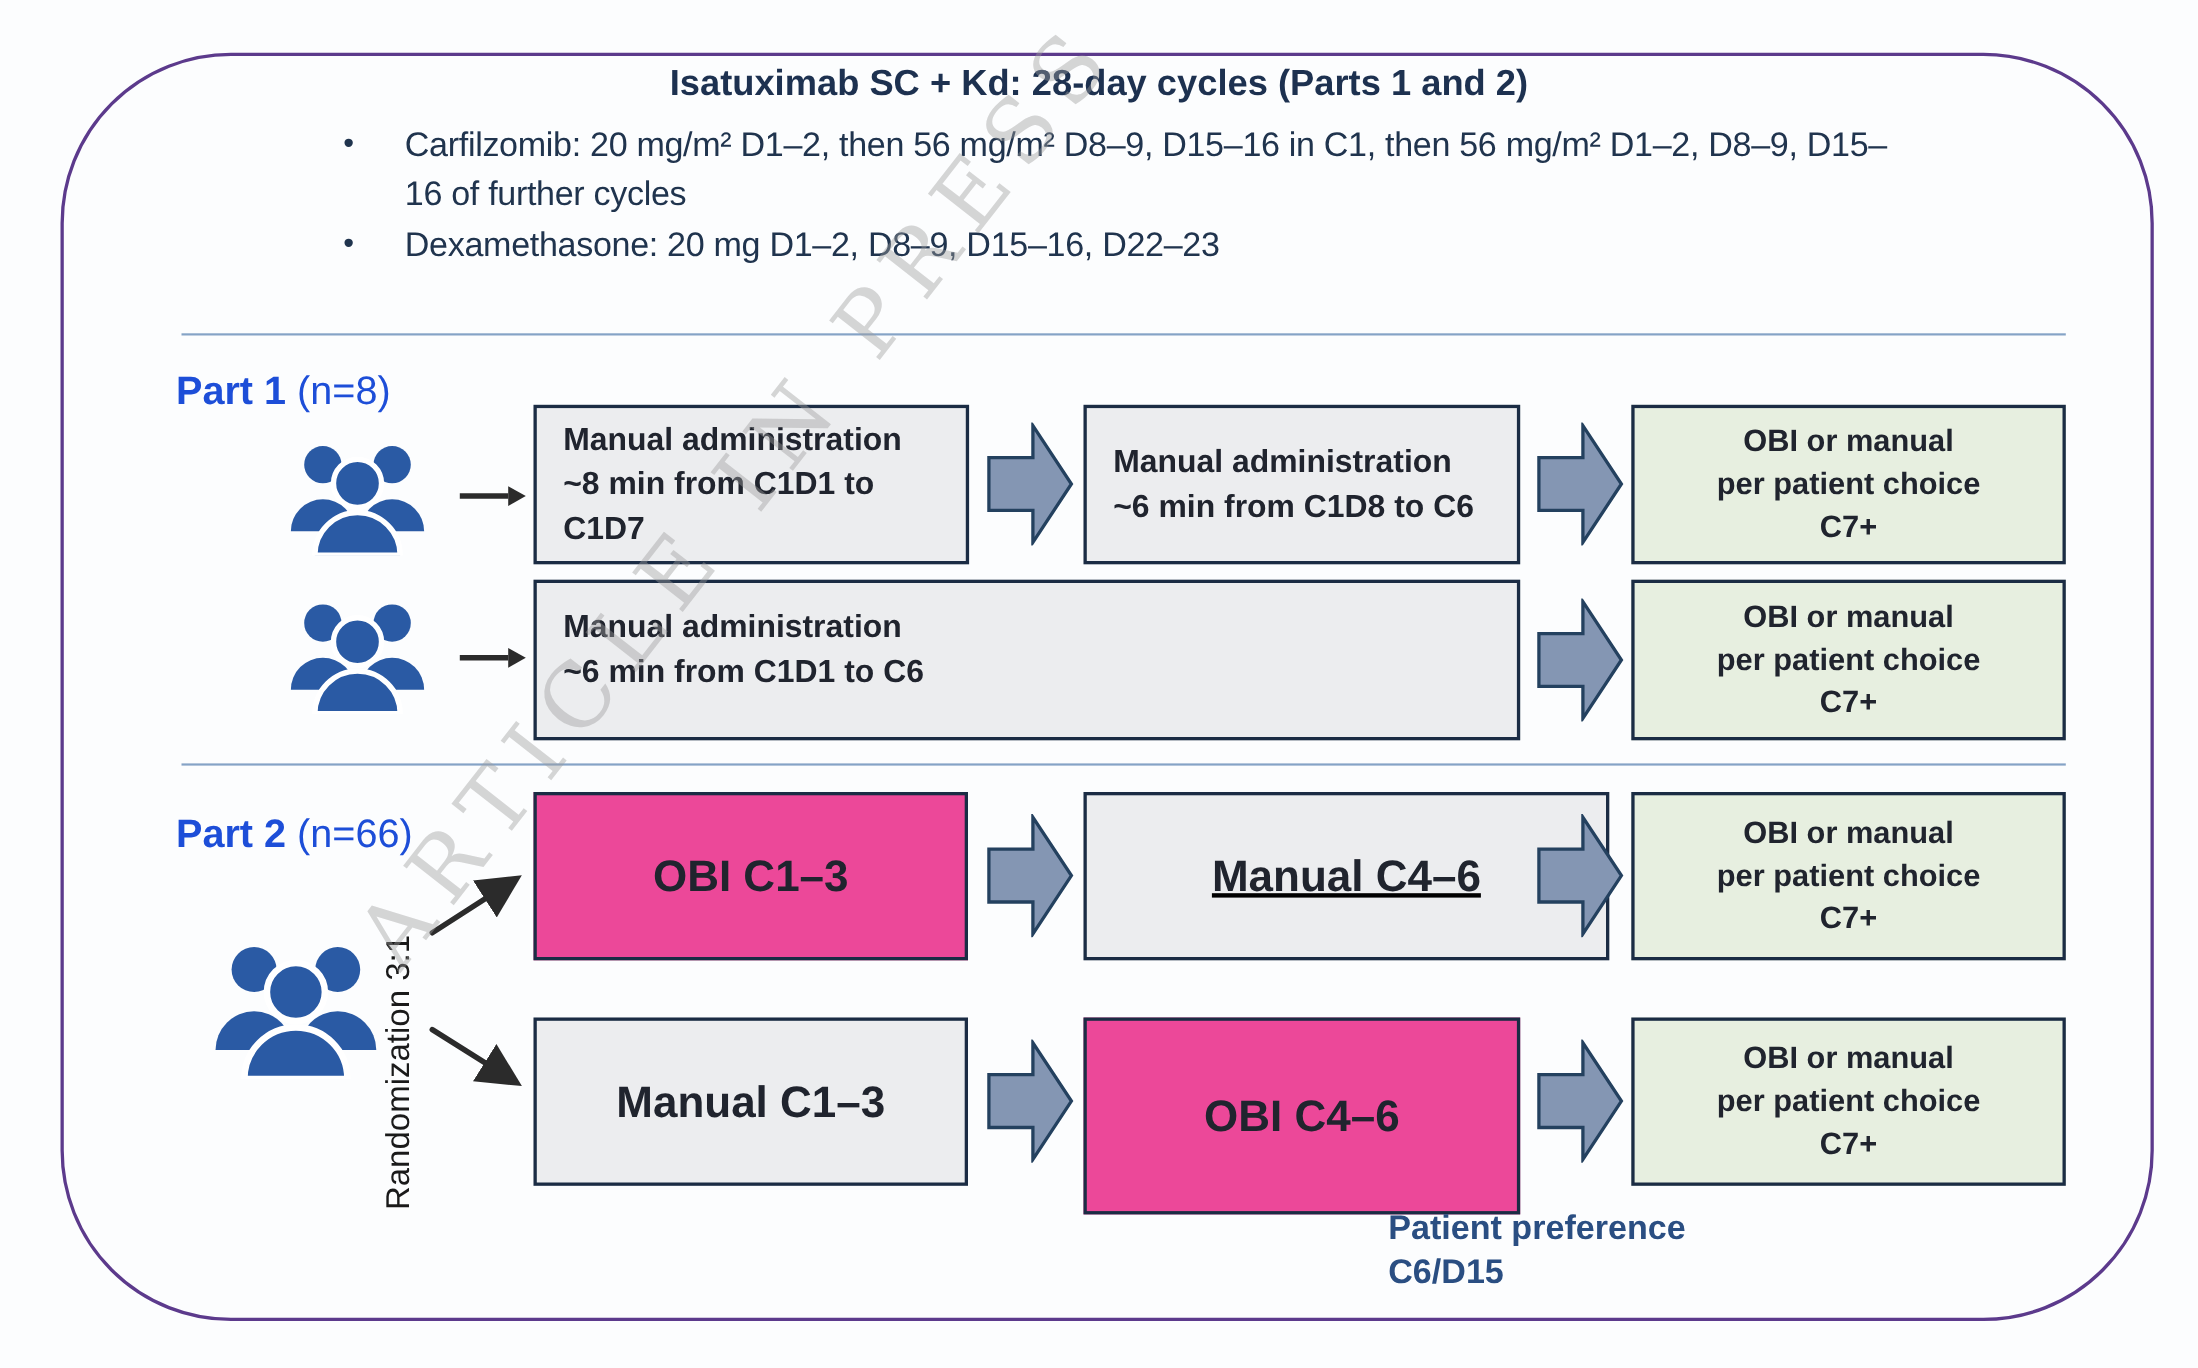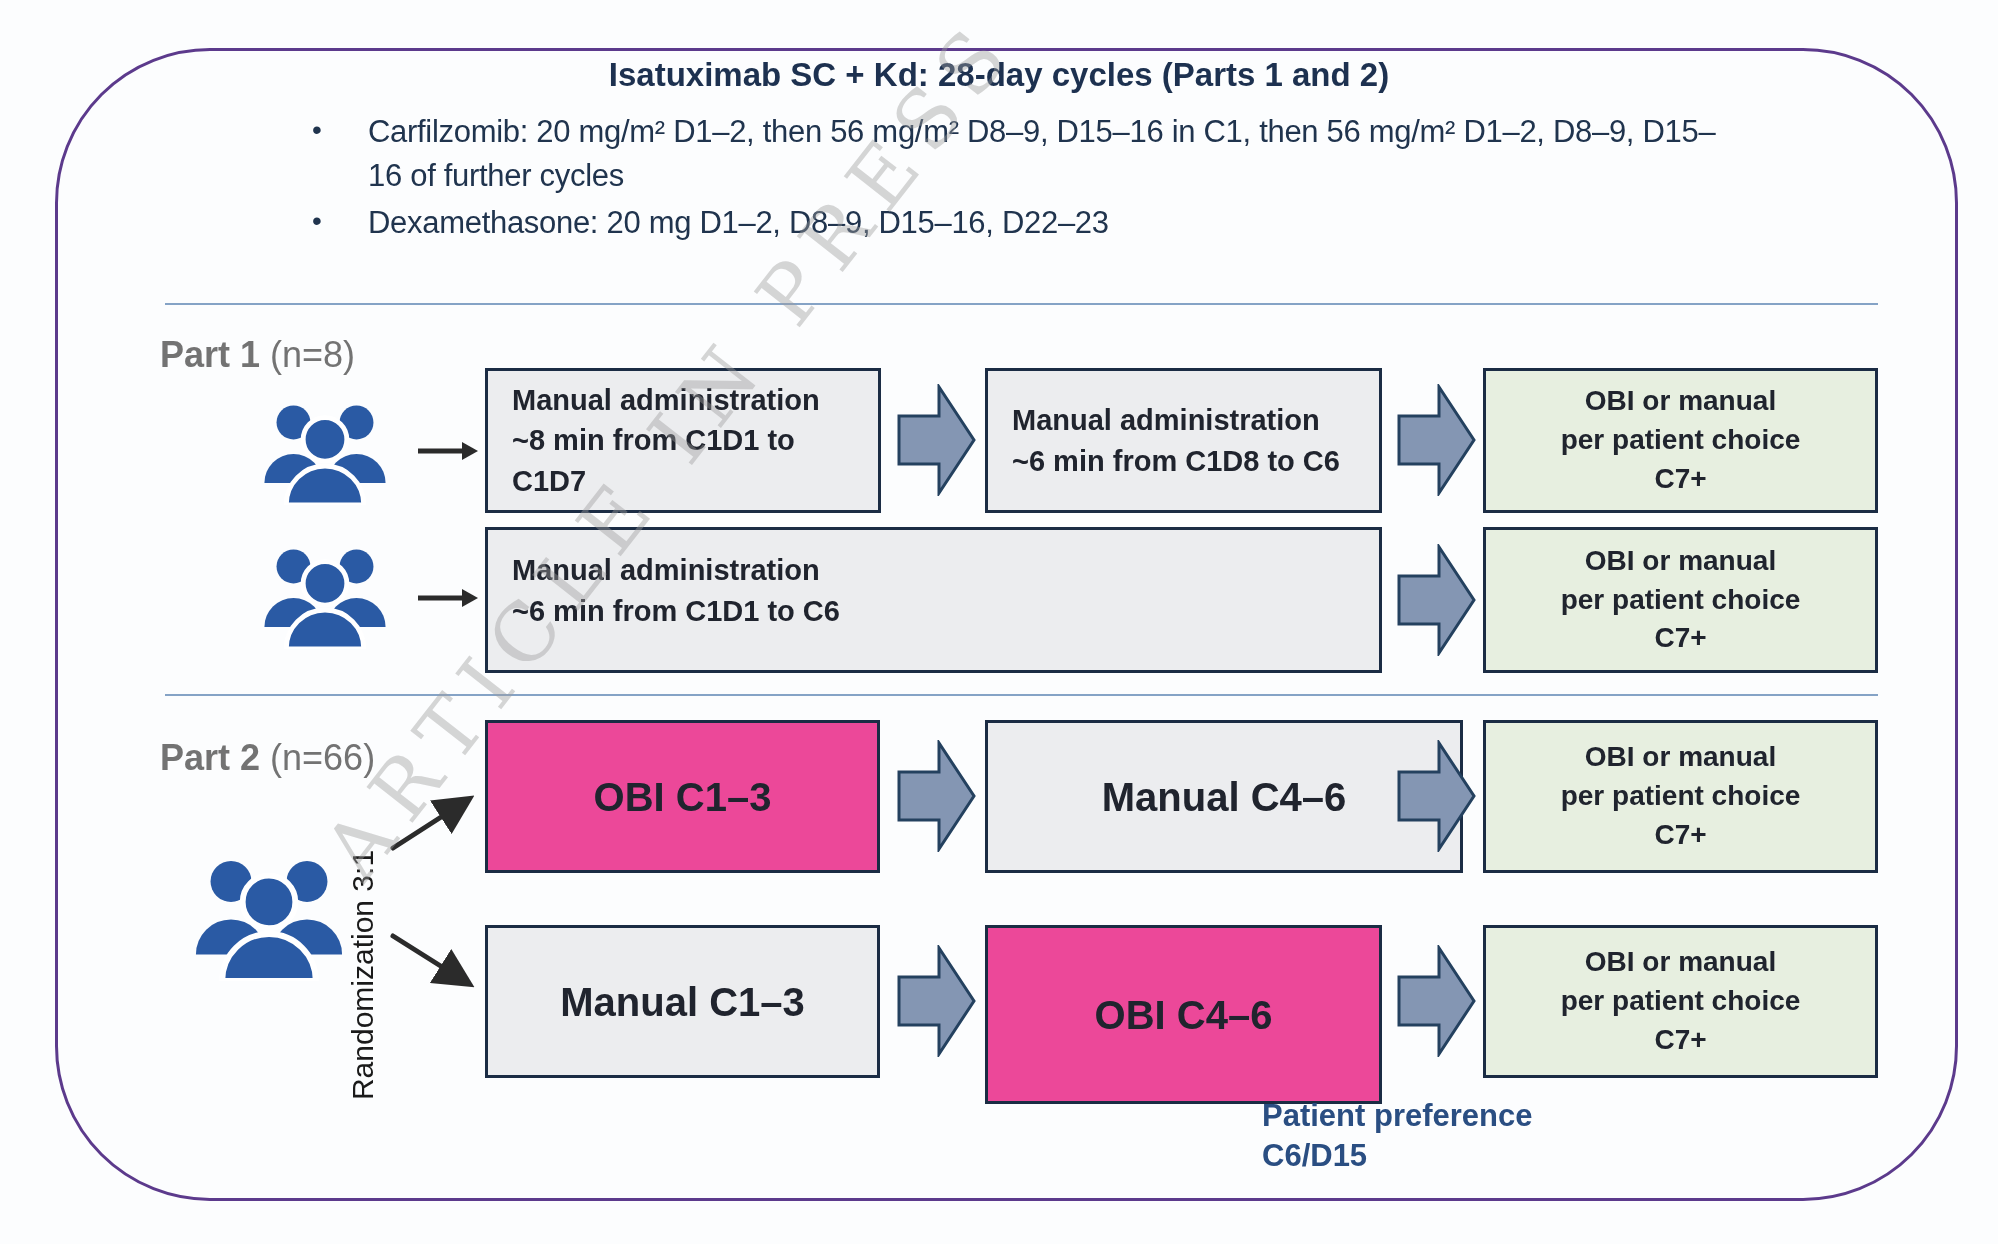--- a/index.html
+++ b/index.html
@@ -25,21 +25,21 @@
     position:absolute; left:310px; top:110px; width:1430px; z-index:3;
     list-style:none; margin:0; padding:0;
   }
   .bullets li {
     position:relative; padding-left:58px; font-size:31px; letter-spacing:-0.3px;
     color:#20344e; line-height:1.42; margin-bottom:3px;
   }
   .bullets li::before { content:"•"; position:absolute; left:2px; top:0; font-size:28px; color:#20344e; }
   .divider { position:absolute; left:165px; width:1713px; border-top:2px solid #85a3c6; z-index:2; }
   .d1 { top:303px; } .d2 { top:694px; }
-  .part-label { position:absolute; left:160px; font-size:36px; color:#737373; z-index:3; }
+  .part-label { position:absolute; left:160px; font-size:36px; color:#1d4ed8; z-index:3; }
   .pl1 { top:334px; } .pl2 { top:737px; }
   .part-label .b { font-weight:bold; margin-right:10px; }
   .box {
     position:absolute; border:3px solid #1b2c44; box-sizing:border-box; z-index:2;
     display:flex; flex-direction:column; justify-content:center;
   }
   .gray   { background:#ecedef; }
   .green  { background:#e7efe0; }
   .yellow { background:#ec4899; }
   .box .ln { font-weight:bold; font-size:29px; color:#20242e; line-height:1.4; }
@@ -186,21 +186,21 @@
   </div>
   <div class="box green center-text" style="left:1483px; top:527px; width:395px; height:146px;">
     <div class="ln">OBI or manual</div>
     <div class="ln">per patient choice</div>
     <div class="ln">C7+</div>
   </div>
 
   <div class="box yellow big-text" style="left:485px; top:720px; width:395px; height:153px;">
     <div class="ln">OBI C1–3</div>
   </div>
-  <div class="box gray big-text" style="left:985px; top:720px; width:478px; height:153px;">
+  <div class="box gray big-text" style="left:985px; top:720px; width:478px; height:153px;text-decoration:underline;">
     <div class="ln">Manual C4–6</div>
   </div>
   <div class="box green center-text" style="left:1483px; top:720px; width:395px; height:153px;">
     <div class="ln">OBI or manual</div>
     <div class="ln">per patient choice</div>
     <div class="ln">C7+</div>
   </div>
 
   <div class="box gray big-text" style="left:485px; top:925px; width:395px; height:153px;">
     <div class="ln">Manual C1–3</div>

